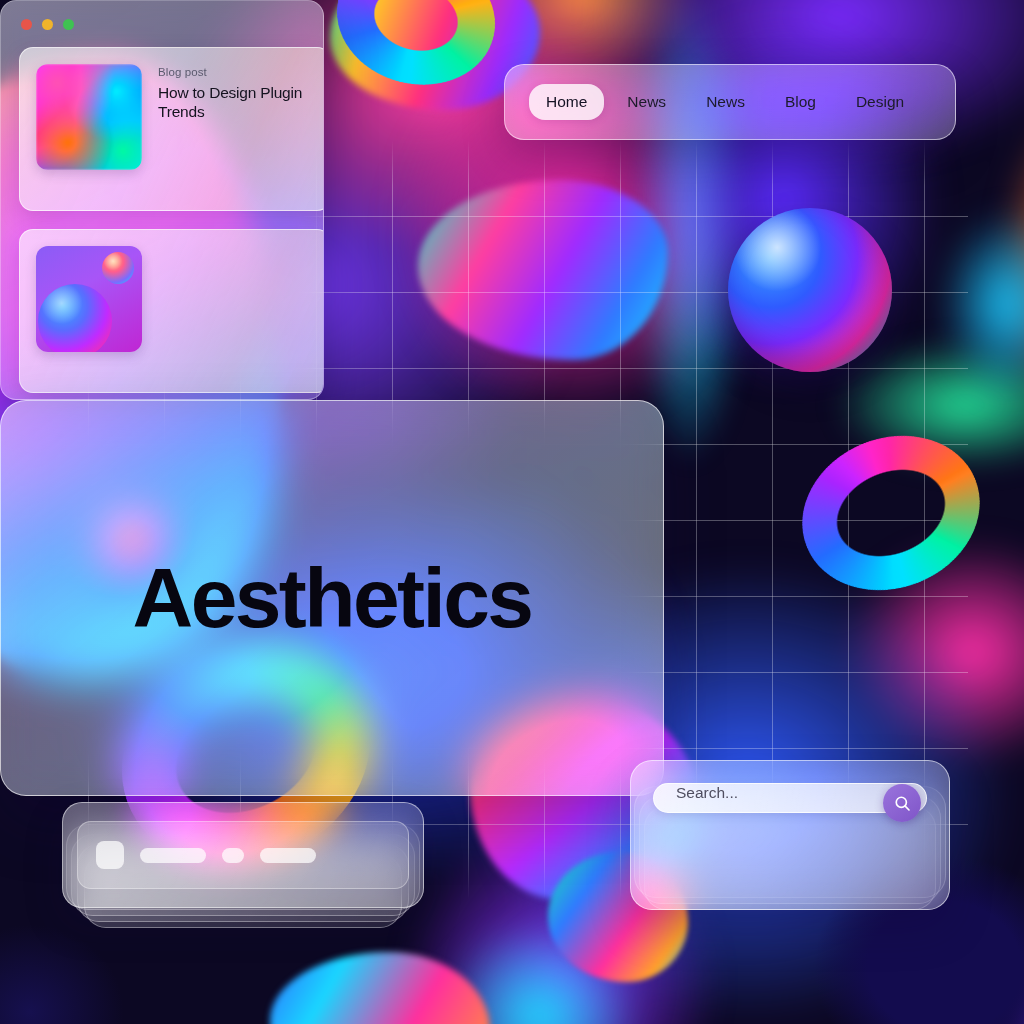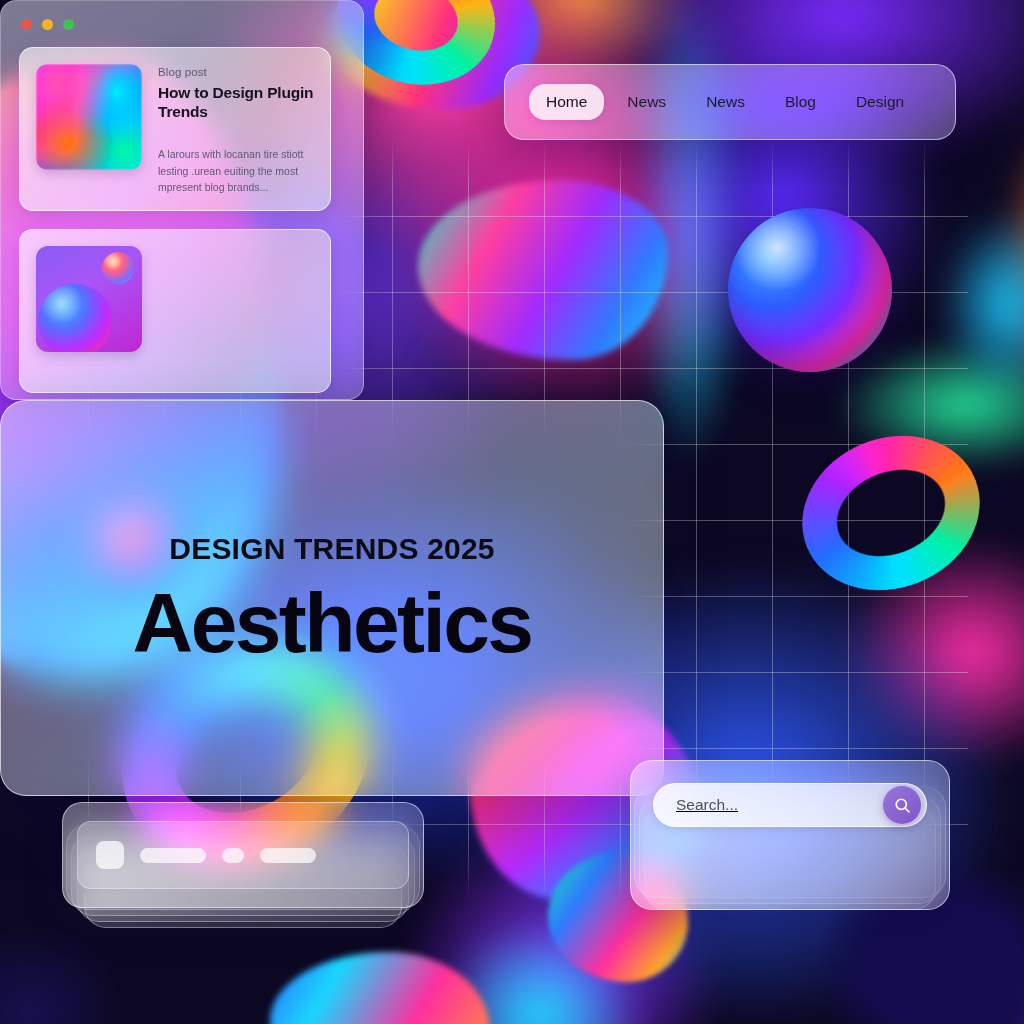--- a/index.html
+++ b/index.html
@@ -181,21 +181,21 @@
     position:absolute;
     background:linear-gradient(135deg, rgba(255,255,255,0.46), rgba(255,255,255,0.22));
     backdrop-filter:blur(18px) saturate(160%);
     -webkit-backdrop-filter:blur(18px) saturate(160%);
     border:1px solid rgba(255,255,255,0.55);
     box-shadow:0 18px 44px rgba(25,0,70,0.22);
   }
 
   
   .browser{
-    left:62px; top:58px; width:364px; height:400px;
+    left:62px; top:58px; width:324px; height:400px;
     border-radius:16px;
     background:linear-gradient(150deg, rgba(232,230,248,0.52), rgba(190,186,228,0.40));
     backdrop-filter:blur(14px) saturate(150%);
     -webkit-backdrop-filter:blur(14px) saturate(150%);
     border:1px solid rgba(255,255,255,0.34);
     box-shadow:0 22px 50px rgba(10,0,45,0.38);
     overflow:hidden;
   }
   .dots{ position:absolute; left:20px; top:18px; display:flex; gap:10px; }
   .dot{ width:11px; height:11px; border-radius:50%; }
@@ -237,21 +237,21 @@
                radial-gradient(circle at 34% 30%, #2fb0ff 0%, #5b6bff 34%, #c02bff 62%, #ff2f9e 90%);
   }
   .thumb-spheres .s2{
     position:absolute; right:8px; top:6px; width:32px; height:32px; border-radius:50%;
     background:radial-gradient(circle at 34% 28%, rgba(255,255,255,0.6) 0%, rgba(255,255,255,0) 30%),
                radial-gradient(circle at 36% 30%, #ffb46a 0%, #ff5e8e 34%, #7b6bff 68%, #19d6ff 96%);
   }
 
   .post-text{ flex:1; min-width:0; padding-top:2px; }
   .post-eyebrow{ font-size:11.5px; color:#5b5a6e; letter-spacing:0.1px; margin-bottom:5px; }
-  .post-title{ font-size:15.5px; font-weight:700; color:#14131f; line-height:1.24; letter-spacing:-0.2px; margin-bottom:25px; }
+  .post-title{ font-size:15.5px; font-weight:400; color:#14131f; line-height:1.24; letter-spacing:-0.2px; margin-bottom:17px; }
   .post-body{ font-size:10.5px; color:#5d5c70; line-height:1.56; }
 
   
   .navbar{
     left:504px; top:64px; width:452px; height:76px; border-radius:20px;
     display:flex; align-items:center; padding:0 24px; gap:6px;
     background:linear-gradient(100deg, rgba(255,255,255,0.40), rgba(255,255,255,0.26));
   }
   .nav-item{
     font-size:15.5px; color:#1d1b2b; padding:9px 17px; border-radius:16px;
@@ -294,26 +294,25 @@
   .search-panel{
     position:absolute; left:0; top:0; width:320px; height:150px; border-radius:22px;
     background:linear-gradient(120deg, rgba(255,255,255,0.42), rgba(255,255,255,0.24));
     backdrop-filter:blur(18px) saturate(150%);
     -webkit-backdrop-filter:blur(18px) saturate(150%);
     border:1px solid rgba(255,255,255,0.58);
     box-shadow:0 18px 44px rgba(20,0,60,0.22);
     display:flex; align-items:flex-start; padding:22px;
   }
   .search-field{
-    width:100%; height:44px; border-radius:23px;
+    width:100%; height:30px; border-radius:23px;
     background:linear-gradient(100deg, rgba(255,255,255,0.84), rgba(255,255,255,0.66));
     border:1px solid rgba(255,255,255,0.80);
-    display:flex; align-items:center; padding:0 5px 0 22px;
+    display:flex; align-items:flex-start; padding:0 5px 0 22px;
     box-shadow:0 3px 10px rgba(30,0,70,0.10);
-    text-decoration:underline;
   }
   .search-placeholder{ flex:1; font-size:15.5px; color:#4f4e60; }
   .search-btn{
     width:38px; height:38px; border-radius:50%; flex:0 0 38px;
     background:linear-gradient(140deg,#9a74dd,#7f55c8);
     display:flex; align-items:center; justify-content:center;
     box-shadow:0 2px 8px rgba(60,20,120,0.30); cursor:pointer;
   }
 
   
@@ -377,21 +376,20 @@
       <span class="dot g"></span>
     </div>
 
     <div class="post-card one">
       <div class="thumb">
         <div class="thumb-liquid"></div>
       </div>
       <div class="post-text">
         <div class="post-eyebrow">Blog post</div>
         <div class="post-title">How to Design Plugin Trends</div>
-        <div class="post-body">A larours with locanan tire stiott lesting .urean euiting the most mpresent blog brands...</div>
       </div>
     </div>
 
     <div class="post-card two">
       <div class="thumb">
         <div class="thumb-spheres">
           <span class="s1"></span>
           <span class="s2"></span>
         </div>
       </div>
@@ -405,21 +403,20 @@
 
   <div class="glass navbar">
     <div class="nav-item active">Home</div>
     <div class="nav-item">News</div>
     <div class="nav-item">News</div>
     <div class="nav-item">Blog</div>
     <div class="nav-item">Design</div>
   </div>
 
   <div class="hero">
-    <div class="hero-eyebrow">DESIGN TRENDS 2025</div>
     <div class="hero-title">
       <div>Aesthetics</div>
     </div>
   </div>
 
   <div class="search-stack">
     <div class="stack-layer" style="top:46px; left:14px; right:14px; height:104px;"></div>
     <div class="stack-layer" style="top:36px; left:9px; right:9px; height:108px;"></div>
     <div class="stack-layer" style="top:26px; left:4px; right:4px; height:112px;"></div>
 

